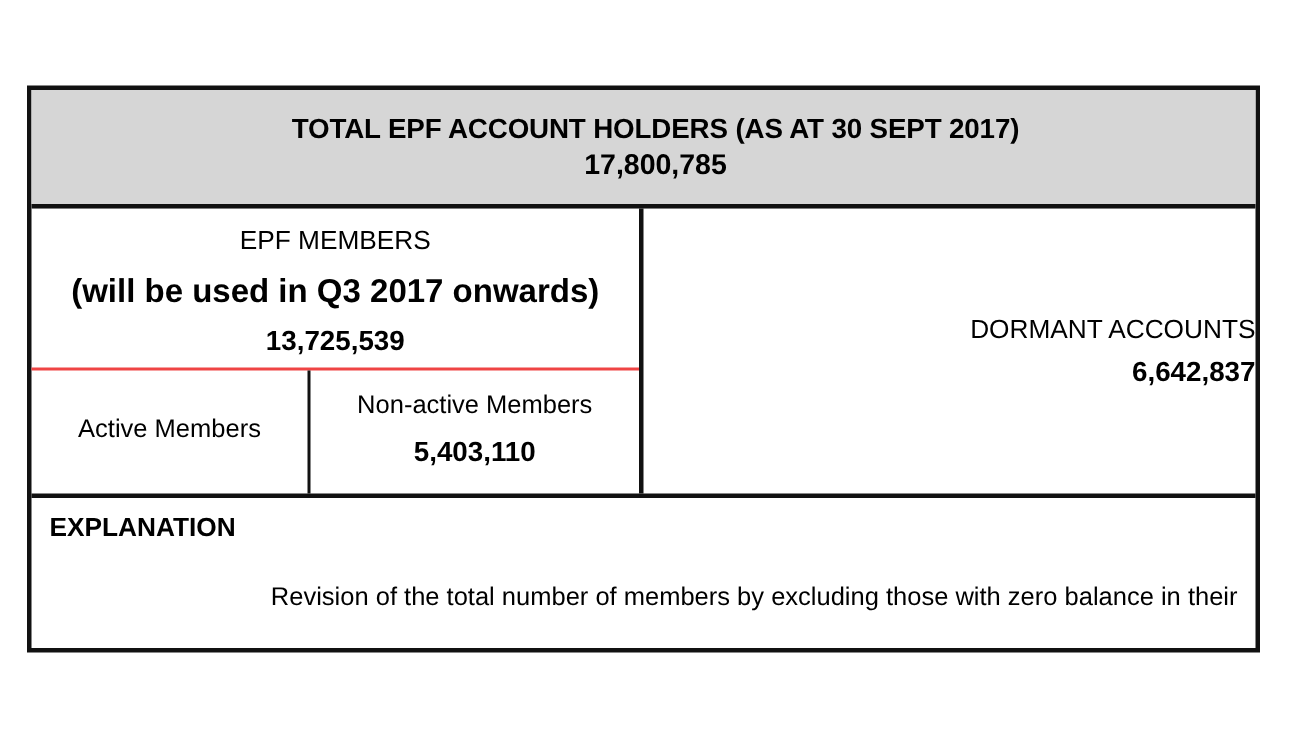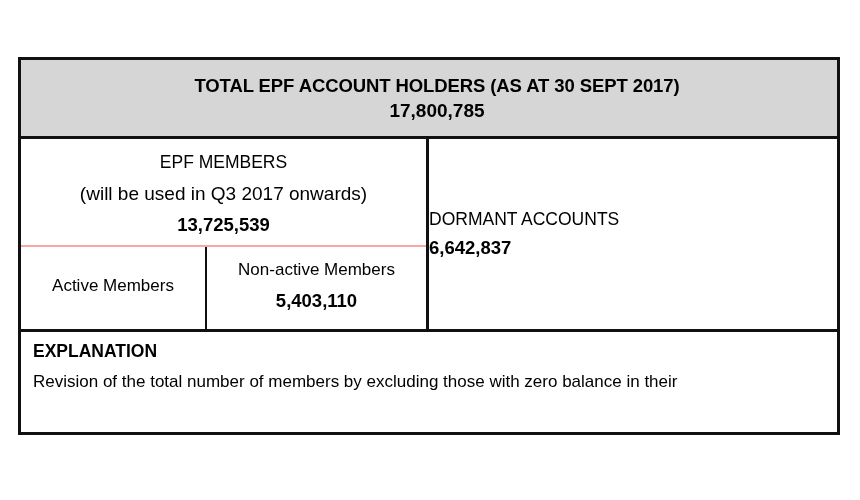--- a/index.html
+++ b/index.html
@@ -74,36 +74,36 @@
     flex: 0 0 408px;
     box-sizing: border-box;
     border-right: 3px solid #111111;
     display: flex;
     flex-direction: column;
   }
 
   .members-summary {
     flex: 0 0 108px;
     box-sizing: border-box;
-    border-bottom: 2px solid #fca5a5;
+    border-bottom: 2px solid #ef4444;
     display: flex;
     flex-direction: column;
     align-items: center;
     justify-content: center;
     text-align: center;
     padding-top: 4px;
   }
   .members-title {
     font-size: 17.5px;
     font-weight: normal;
     line-height: 1.35;
   }
   .members-note {
-    font-size: 19px;
-    font-weight: normal;
+    font-size: 22px;
+    font-weight: bold;
     line-height: 1.35;
     margin-top: 7px;
   }
   .members-value {
     font-size: 18.5px;
     font-weight: bold;
     line-height: 1.3;
     margin-top: 6px;
     text-align: right;
   }
@@ -136,23 +136,24 @@
     font-weight: bold;
     line-height: 1.3;
     margin-top: 8px;
   }
 
   .dormant-col {
     flex: 1 1 auto;
     box-sizing: border-box;
     display: flex;
     flex-direction: column;
-    align-items: flex-start;
-    justify-content: center;
-    text-align: center;
+    align-items: flex-end;
+    justify-content: center;
+    text-align: center;
+    padding-left: 24px;
   }
   .dormant-label {
     font-size: 17.5px;
     font-weight: normal;
     line-height: 1.3;
   }
   .dormant-value {
     font-size: 18.5px;
     font-weight: bold;
     line-height: 1.3;
@@ -162,27 +163,28 @@
   
   .explanation-row {
     flex: 1 1 auto;
     box-sizing: border-box;
     padding: 8px 12px 0 12px;
   }
   .explanation-title {
     font-size: 17.5px;
     font-weight: bold;
     line-height: 1.35;
-    margin-bottom: 1px;
+    margin-bottom: 17px;
   }
   .explanation-line {
     font-size: 17px;
     font-weight: normal;
     line-height: 1.95;
     white-space: nowrap;
+    text-align: right;
   }
 </style>
 </head>
 <body>
 
 <div class="page">
 
   <div class="epf-table">
 
     <div class="header-row">

